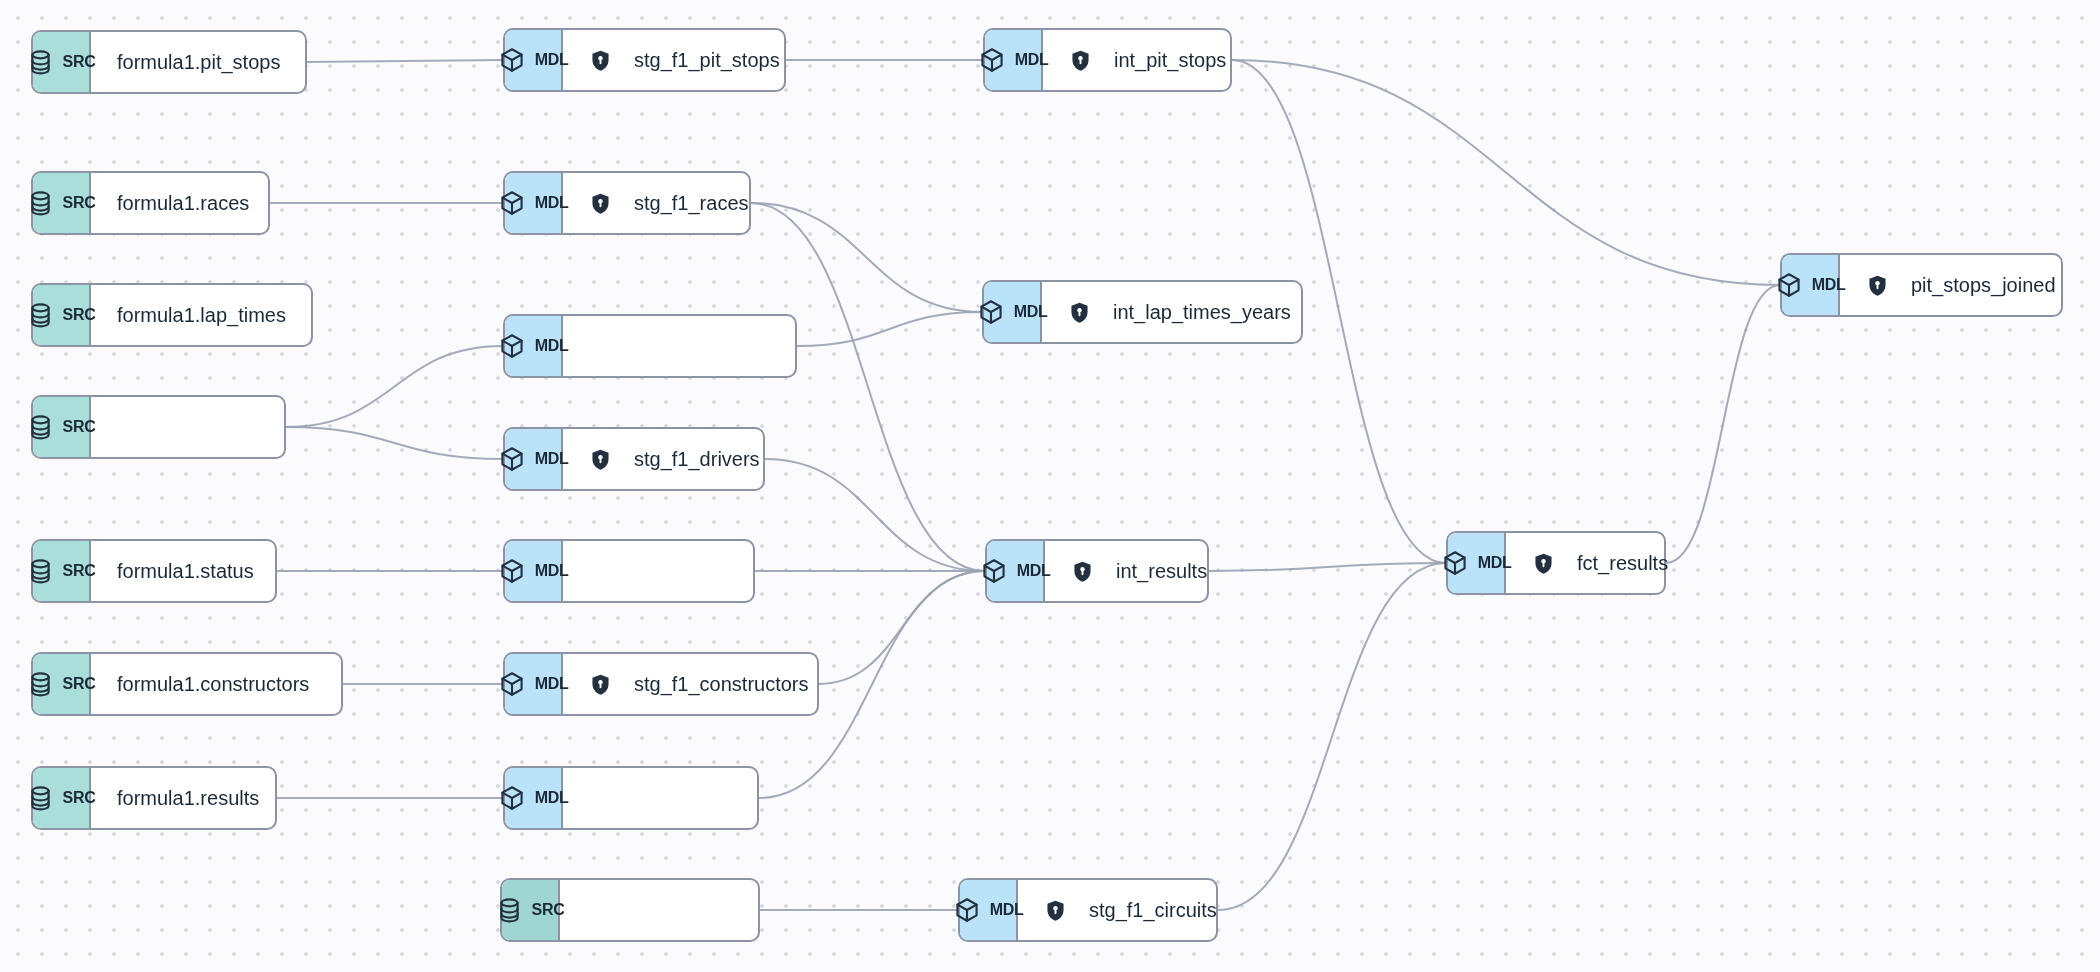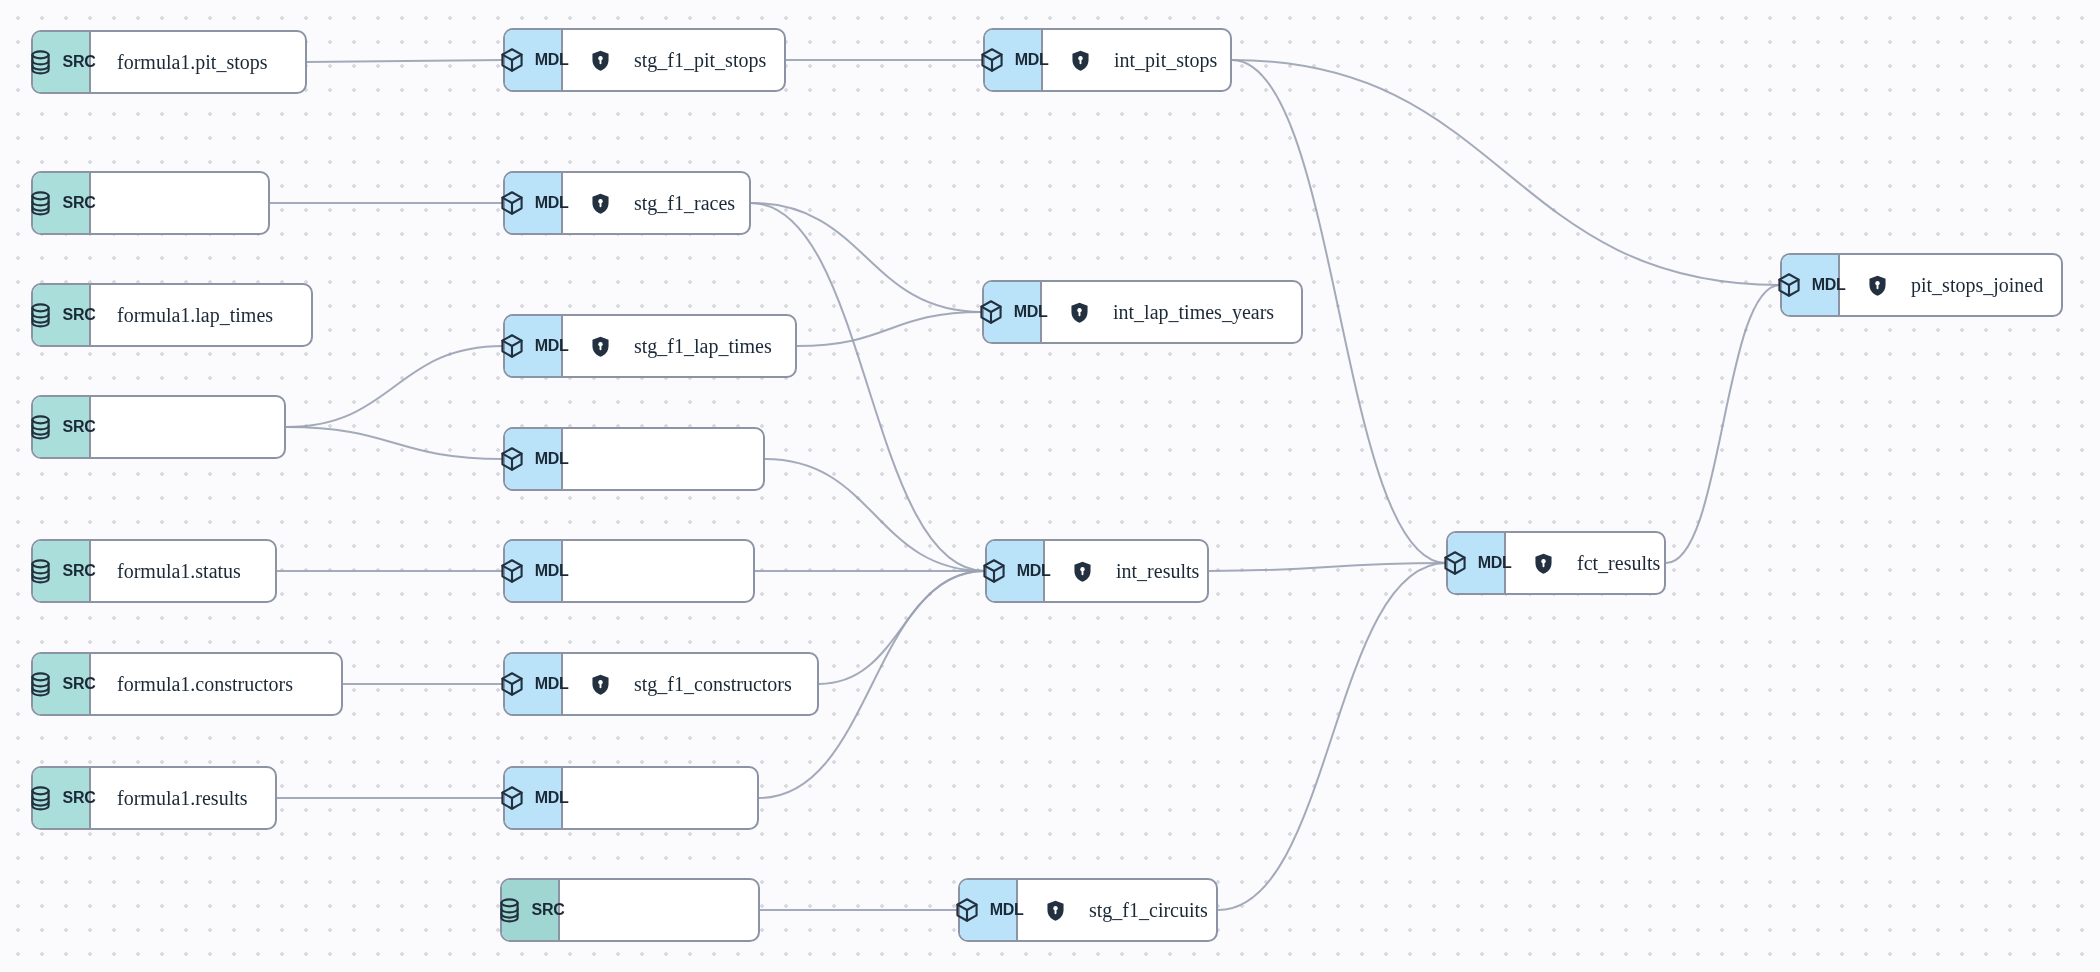--- a/index.html
+++ b/index.html
@@ -34,21 +34,20 @@
     border-right:2px solid var(--border);
     border-radius:8px 0 0 8px;
   }
   .badge-label{
     font-size:16px;font-weight:600;color:var(--text);line-height:1;
     letter-spacing:-0.3px;
   }
   .node-body{
     flex:1;display:flex;align-items:center;padding:0 22px 0 26px;
     white-space:nowrap;
-    font-family:Liberation Serif, serif;
   }
   .node-label{font-size:20px;color:var(--text);font-weight:400;}
   .shield{margin-right:11px;flex:0 0 auto;}
   .typeicon{display:block;}
 </style>
 </head>
 <body>
 
 <div class="canvas">
   <svg class="edge-layer" width="2100" height="972" viewBox="0 0 2100 972">
@@ -140,20 +139,23 @@
           <span>
             <svg class="typeicon" width="27" height="27" viewBox="0 0 24 24" fill="none" stroke="#22303f" stroke-width="1.9" stroke-linecap="round" stroke-linejoin="round">
               <ellipse cx="12" cy="5.2" rx="7.2" ry="3.1"></ellipse>
               <path d="M4.8 5.2v13.4c0 1.7 3.2 3.1 7.2 3.1s7.2-1.4 7.2-3.1V5.2"></path>
               <path d="M4.8 10.6c0 1.7 3.2 3.1 7.2 3.1s7.2-1.4 7.2-3.1"></path>
               <path d="M4.8 15.2c0 1.7 3.2 3.1 7.2 3.1s7.2-1.4 7.2-3.1"></path>
             </svg>
           </span>
           <span class="badge-label">SRC</span>
         </div>
+        <div class="node-body">
+          <span class="node-label">formula1.races</span>
+        </div>
       </div>
       <div class="node" style="left: 503px; top: 171px; width: 248px;">
         <div class="badge" style="background: rgb(186, 226, 248);">
           <span>
             <svg class="typeicon" width="28" height="28" viewBox="0 0 24 24" fill="none" stroke="#22303f" stroke-width="1.8" stroke-linecap="round" stroke-linejoin="round">
               <path d="M12 2.8 20.2 7.4 V16.6 L12 21.2 3.8 16.6 V7.4 Z"></path>
               <path d="M3.8 7.4 12 12 20.2 7.4"></path>
               <path d="M12 12 V21.2"></path>
             </svg>
           </span>
@@ -190,30 +192,20 @@
         <div class="badge" style="background: rgb(186, 226, 248);">
           <span>
             <svg class="typeicon" width="28" height="28" viewBox="0 0 24 24" fill="none" stroke="#22303f" stroke-width="1.8" stroke-linecap="round" stroke-linejoin="round">
               <path d="M12 2.8 20.2 7.4 V16.6 L12 21.2 3.8 16.6 V7.4 Z"></path>
               <path d="M3.8 7.4 12 12 20.2 7.4"></path>
               <path d="M12 12 V21.2"></path>
             </svg>
           </span>
           <span class="badge-label">MDL</span>
         </div>
-        <div class="node-body">
-          <span style="display: flex; align-items: center; margin-right: 11px;">
-            <svg class="shield" width="23" height="23" viewBox="0 0 24 24">
-              <path fill="#22303f" d="M12 1.8 20.4 4.9 V11.2 C20.4 16.9 17.1 20.8 12 22.6 C6.9 20.8 3.6 16.9 3.6 11.2 V4.9 Z"></path>
-              <circle cx="12" cy="9.6" r="2.3" fill="#ffffff"></circle>
-              <rect x="11" y="11.2" width="2" height="4.6" rx="1" fill="#ffffff"></rect>
-            </svg>
-          </span>
-          <span class="node-label">stg_f1_lap_times</span>
-        </div>
       </div>
       <div class="node" style="left: 982px; top: 280px; width: 321px;">
         <div class="badge" style="background: rgb(186, 226, 248);">
           <span>
             <svg class="typeicon" width="28" height="28" viewBox="0 0 24 24" fill="none" stroke="#22303f" stroke-width="1.8" stroke-linecap="round" stroke-linejoin="round">
               <path d="M12 2.8 20.2 7.4 V16.6 L12 21.2 3.8 16.6 V7.4 Z"></path>
               <path d="M3.8 7.4 12 12 20.2 7.4"></path>
               <path d="M12 12 V21.2"></path>
             </svg>
           </span>
@@ -246,20 +238,30 @@
       <div class="node" style="left: 503px; top: 427px; width: 262px;">
         <div class="badge" style="background: rgb(186, 226, 248);">
           <span>
             <svg class="typeicon" width="28" height="28" viewBox="0 0 24 24" fill="none" stroke="#22303f" stroke-width="1.8" stroke-linecap="round" stroke-linejoin="round">
               <path d="M12 2.8 20.2 7.4 V16.6 L12 21.2 3.8 16.6 V7.4 Z"></path>
               <path d="M3.8 7.4 12 12 20.2 7.4"></path>
               <path d="M12 12 V21.2"></path>
             </svg>
           </span>
           <span class="badge-label">MDL</span>
+        </div>
+        <div class="node-body">
+          <span style="display: flex; align-items: center; margin-right: 11px;">
+            <svg class="shield" width="23" height="23" viewBox="0 0 24 24">
+              <path fill="#22303f" d="M12 1.8 20.4 4.9 V11.2 C20.4 16.9 17.1 20.8 12 22.6 C6.9 20.8 3.6 16.9 3.6 11.2 V4.9 Z"></path>
+              <circle cx="12" cy="9.6" r="2.3" fill="#ffffff"></circle>
+              <rect x="11" y="11.2" width="2" height="4.6" rx="1" fill="#ffffff"></rect>
+            </svg>
+          </span>
+          <span class="node-label">stg_f1_drivers</span>
         </div>
       </div>
       <div class="node" style="left: 31px; top: 539px; width: 246px;">
         <div class="badge" style="background: rgb(169, 222, 219);">
           <span>
             <svg class="typeicon" width="27" height="27" viewBox="0 0 24 24" fill="none" stroke="#22303f" stroke-width="1.9" stroke-linecap="round" stroke-linejoin="round">
               <ellipse cx="12" cy="5.2" rx="7.2" ry="3.1"></ellipse>
               <path d="M4.8 5.2v13.4c0 1.7 3.2 3.1 7.2 3.1s7.2-1.4 7.2-3.1V5.2"></path>
               <path d="M4.8 10.6c0 1.7 3.2 3.1 7.2 3.1s7.2-1.4 7.2-3.1"></path>
               <path d="M4.8 15.2c0 1.7 3.2 3.1 7.2 3.1s7.2-1.4 7.2-3.1"></path>

